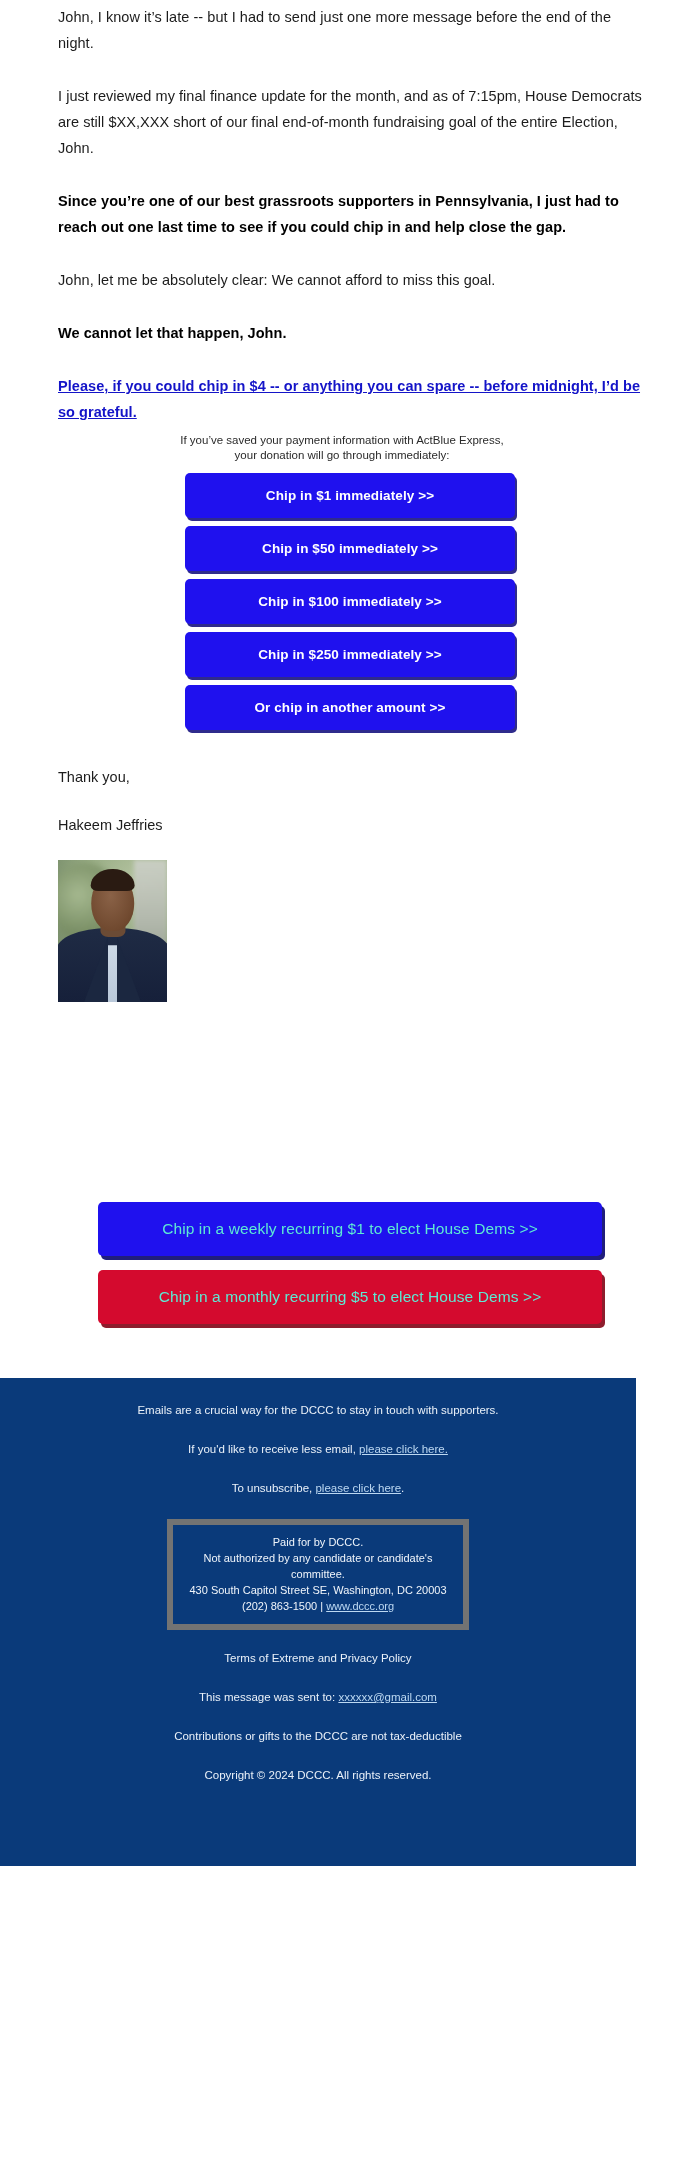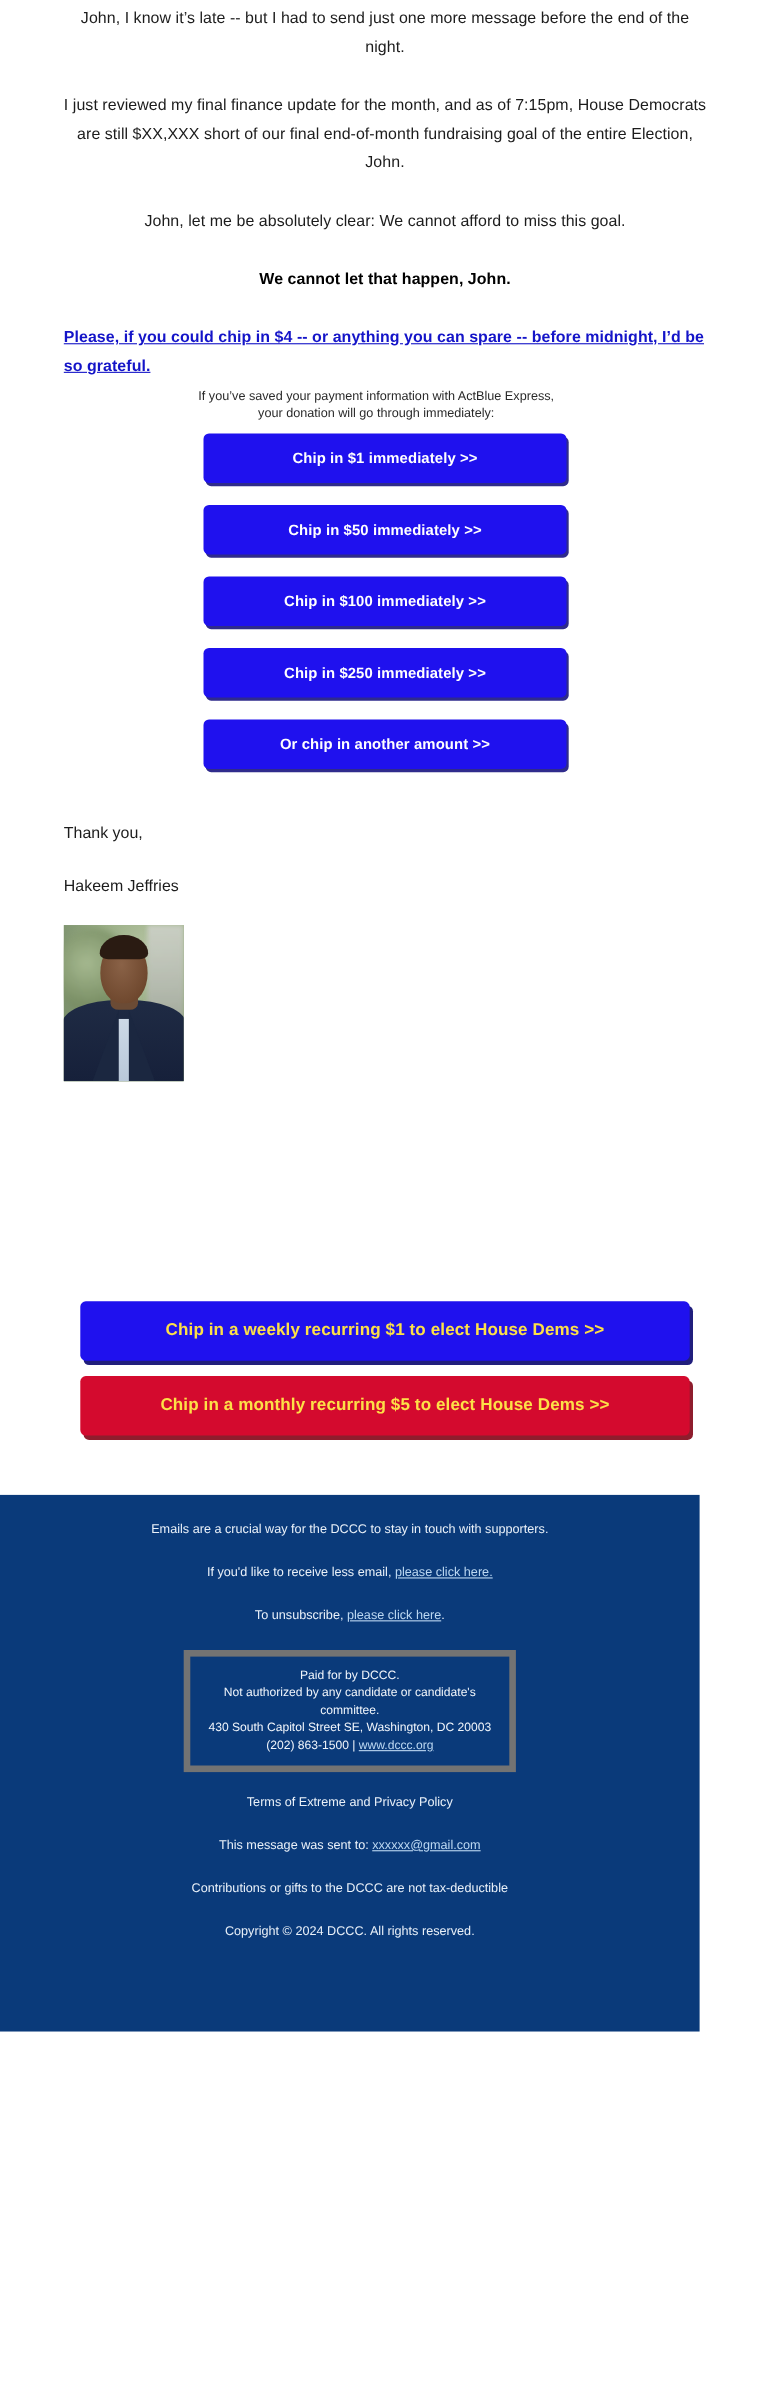--- a/index.html
+++ b/index.html
@@ -24,21 +24,20 @@
   .body-copy {
     padding: 0 58px 0 58px;
     box-sizing: border-box;
   }
   .para {
     font-size: 14.5px;
     line-height: 26px;
     color: #1c1c1c;
     margin: 0 0 27px 0;
     letter-spacing: 0.05px;
-    text-align: center;
   }
   .para.first { padding-top: 4px; }
   .para.bold {
     font-weight: bold;
     color: #000000;
   }
   .para.link-cta {
     font-weight: bold;
     color: #1414c8;
     text-decoration: underline;
@@ -66,21 +65,21 @@
     display: block;
     width: 330px;
     box-sizing: border-box;
     background: #1f11ee;
     color: #ffffff;
     font-size: 13.5px;
     font-weight: bold;
     text-align: center;
     padding: 15px 0 15px 0;
     border-radius: 5px;
-    margin-bottom: 20px;
+    margin-bottom: 8px;
     box-shadow: 2px 3px 0 rgba(10,6,120,0.85);
     cursor: pointer;
     letter-spacing: 0.1px;
     text-decoration: none;
   }
 
   
   .signoff {
     padding: 26px 58px 0 58px;
   }
@@ -170,26 +169,26 @@
     border-radius: 50% 50% 18% 18% / 76% 76% 24% 24%;
   }
 
   
   .recurring {
     padding: 0 0 0 0;
     text-align: center;
   }
   .recur-btn {
     display: block;
-    width: 554px;
+    width: 504px;
     box-sizing: border-box;
     margin: 0 auto 14px auto;
-    color: #fde047;
+    color: #5eead4;
     font-size: 15.5px;
-    font-weight: bold;
+    font-weight: normal;
     text-align: center;
     padding: 18px 0 18px 0;
     border-radius: 5px;
     cursor: pointer;
     letter-spacing: 0.1px;
     text-decoration: none;
   }
   .recur-btn.blue {
     background: #1f11ee;
     box-shadow: 3px 4px 0 rgba(8,5,110,0.9);
@@ -237,20 +236,21 @@
   .spacer-small { height: 40px; }
 </style>
 </head>
 <body>
 
 <div class="email-root">
 
   <div class="body-copy">
     <p class="para first">John, I know it’s late -- but I had to send just one more message before the end of the night.</p>
     <p class="para">I just reviewed my final finance update for the month, and as of 7:15pm, House Democrats are still $XX,XXX short of our final end-of-month fundraising goal of the entire Election, John.</p>
+    <p class="para bold">Since you’re one of our best grassroots supporters in Pennsylvania, I just had to reach out one last time to see if you could chip in and help close the gap.</p>
     <p class="para">John, let me be absolutely clear: We cannot afford to miss this goal.</p>
     <p class="para bold">We cannot let that happen, John.</p>
     <a class="para link-cta">Please, if you could chip in $4 -- or anything you can spare -- before midnight, I’d be so grateful.</a>
   </div>
 
   <div class="donate-block">
     <p class="actblue-note">
       <span>If you’ve saved your payment information with ActBlue Express,</span><br>
       <span>your donation will go through immediately:</span>
     </p>

